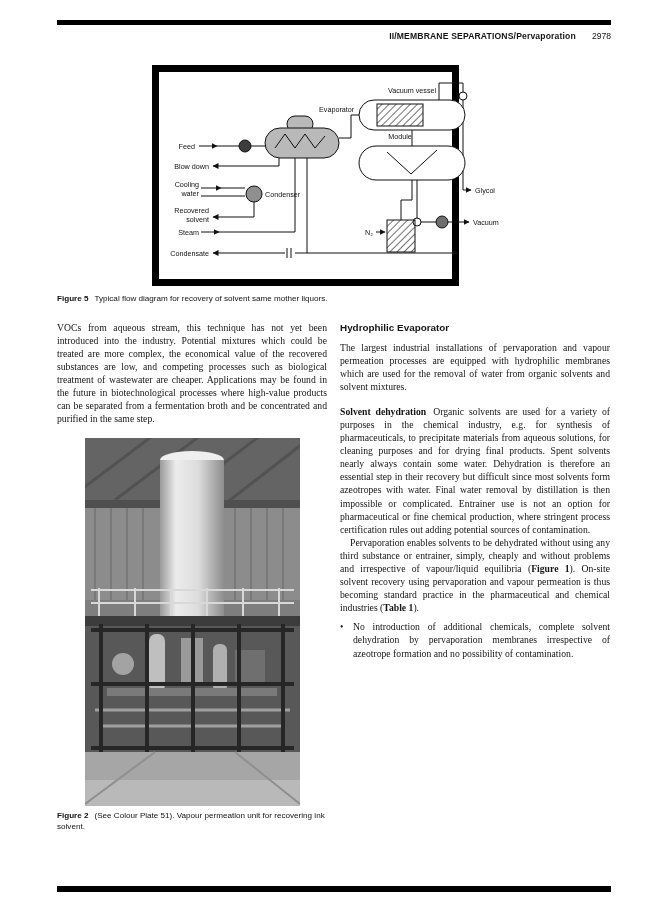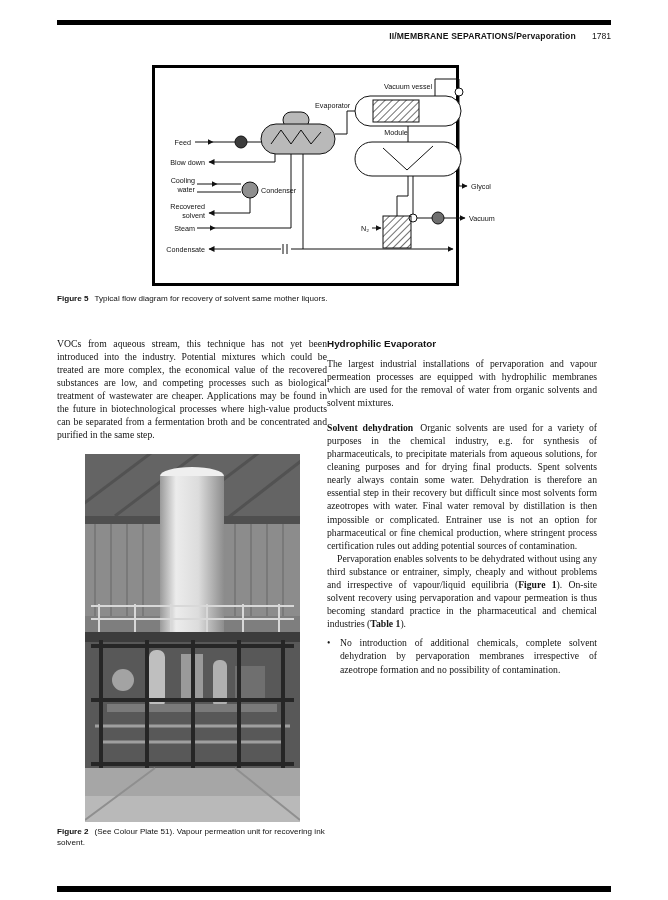--- a/index.html
+++ b/index.html
@@ -3,25 +3,25 @@
 <meta charset="utf-8">
 <style>
   *{margin:0;padding:0;box-sizing:border-box}
   html,body{background:#fff}
   body{width:668px;height:900px;font-family:"Liberation Serif",serif;color:#141414}
   .page{position:relative;width:668px;height:900px;padding:20px 57px 0 57px;overflow:hidden;background:#fff}
   .header-bar{height:5px;background:#000}
   .header-row{display:flex;justify-content:flex-end;align-items:flex-end;gap:16px;margin-top:6px;
     font-family:"Liberation Sans",sans-serif;font-size:8.6px}
   .header-title{font-weight:bold;letter-spacing:.15px}
-  .fig2-box{margin:24px 0 0 95px;width:307px;height:221px;border:3px solid #000000;background:#fff}
+  .fig2-box{margin:24px 0 0 95px;width:307px;height:221px;border:7px solid #000000;background:#fff}
   .caption{font-family:"Liberation Sans",sans-serif;font-size:8.1px;line-height:10.5px;color:#111}
   .caption b{margin-right:6px}
   .fig2-cap{margin-top:8px}
-  .columns{display:flex;margin-top:32px}
+  .columns{display:flex;gap:13px;margin-top:16px}
   .col{width:270px}
   .body-para{font-size:9.7px;line-height:13.1px;text-align:justify}
   .indent{text-indent:10px}
   .section-heading{font-family:"Liberation Sans",sans-serif;font-size:9.9px;font-weight:bold;margin:1px 0 8px}
   .runin{margin-right:7px}
   .runin-para{margin-top:12px}
   .photo-wrap{margin:13px 0 0 28px;width:215px;height:368px;background:#777;overflow:hidden}
   .fig3-cap{margin-top:5px}
   .bullet-item{display:flex;margin-top:6px}
   .bullet-dot{flex:0 0 13px;width:13px;font-size:9.7px;line-height:13.1px}
@@ -31,21 +31,21 @@
 </style>
 </head>
 <body>
 
 <div class="page">
 
   <div>
     <div class="header-bar"></div>
     <div class="header-row">
       <span class="header-title">II/MEMBRANE SEPARATIONS/Pervaporation</span>
-      <span class="header-page">1781</span>
+      <span class="header-page">2978</span>
     </div>
   </div>
 
   <div class="fig2-box">
     <svg width="368" height="219" viewBox="0 0 368 219">
       <defs>
         <marker id="arr" markerWidth="7" markerHeight="7" refX="5.5" refY="3" orient="auto">
           <path d="M0,0 L6,3 L0,6 Z" fill="#111"></path>
         </marker>
         <pattern id="hatch" width="5" height="5" patternUnits="userSpaceOnUse" patternTransform="rotate(45)">

